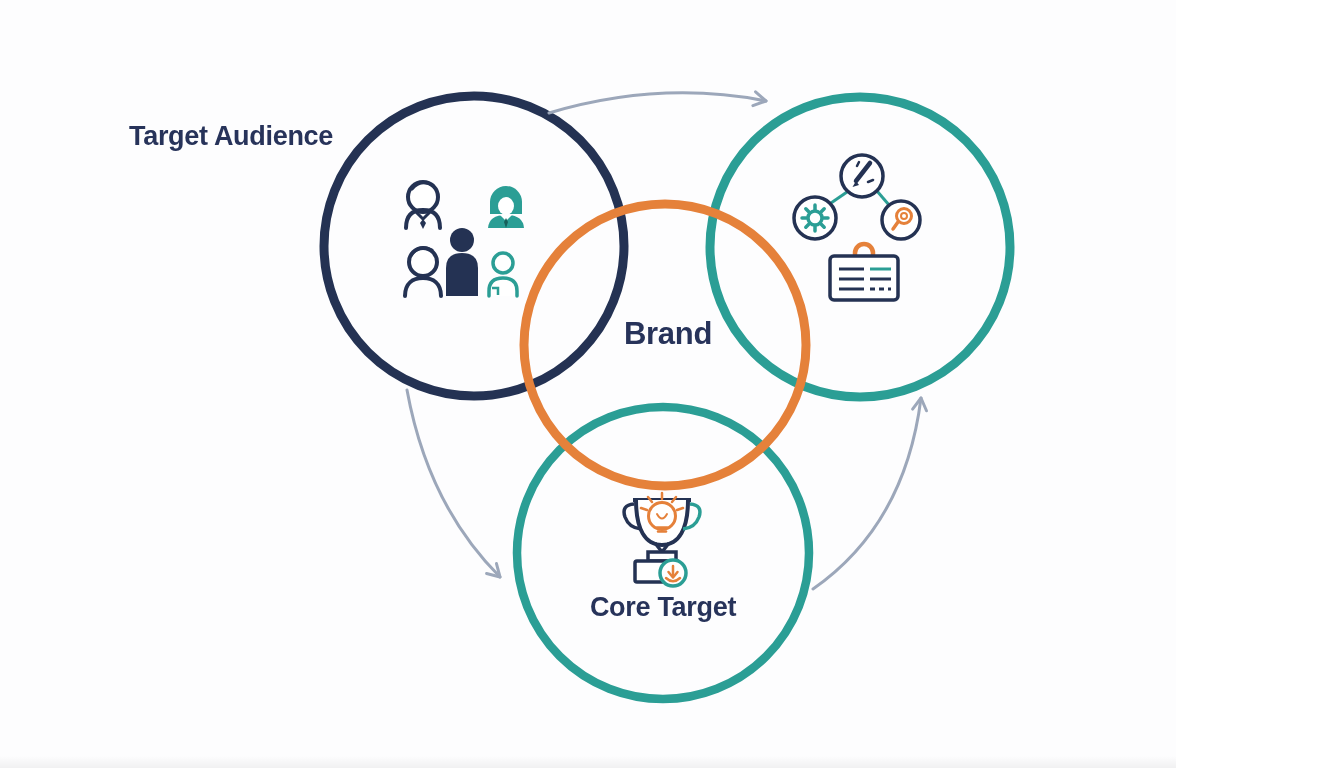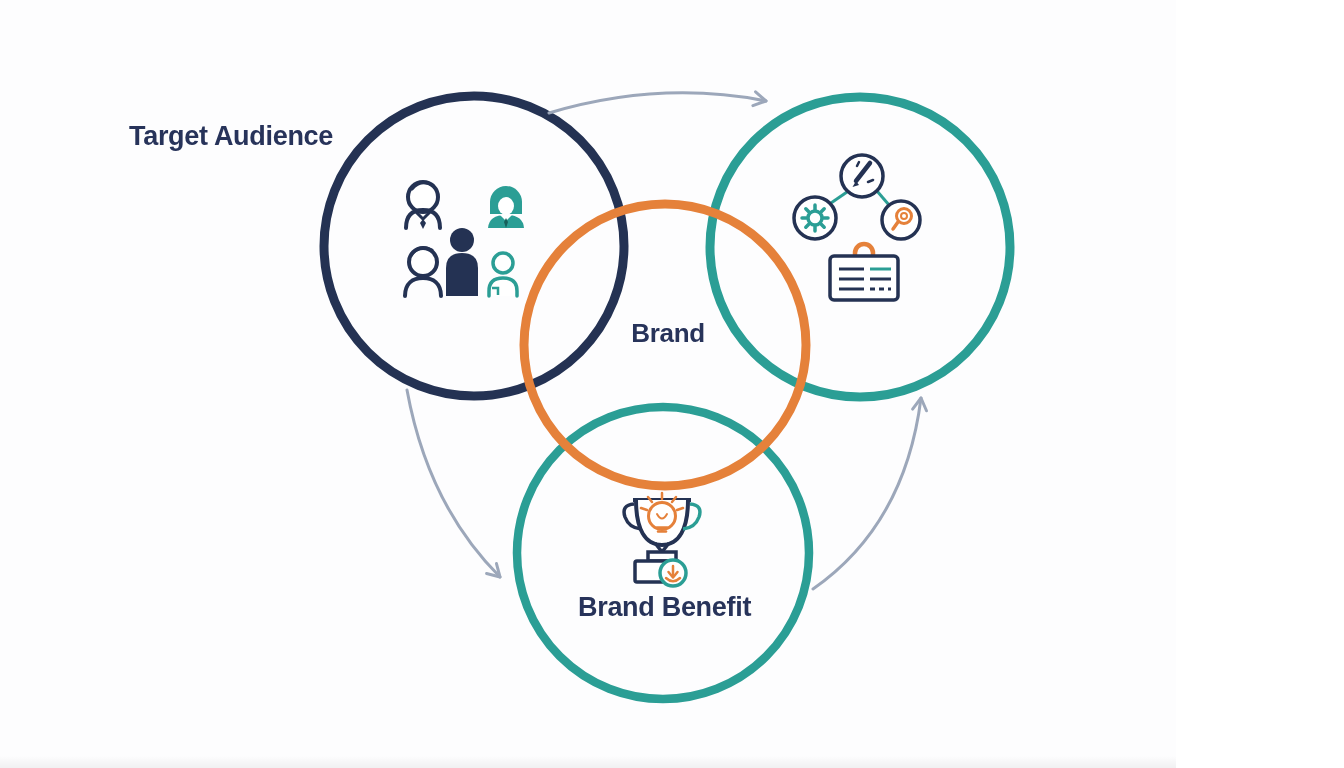--- a/index.html
+++ b/index.html
@@ -8,21 +8,21 @@
     background:var(--bg,#fdfdfe);
     font-family:"Liberation Sans",sans-serif;
   }
   .diagram-svg{position:absolute;left:0;top:0;}
   .label{
     position:absolute;font-weight:bold;color:var(--text-navy,#27335a);
     letter-spacing:-0.3px;white-space:nowrap;
   }
   .label-side{font-size:27px;}
   .label-center{
-    width:200px;text-align:center;font-size:26px;line-height:35px;
+    width:200px;text-align:center;font-size:31px;line-height:35px;
   }
   .label-core{width:170px;text-align:center;font-size:27px;}
   .bottom-fade{
     position:absolute;left:0;bottom:0;width:100%;height:12px;
     background:linear-gradient(to bottom, rgba(0,0,0,0), rgba(0,0,0,0.05));
   }
   
   .s-navy{stroke:var(--navy,#243253);}
   .s-teal{stroke:var(--teal,#2b9e95);}
   .s-orange{stroke:var(--orange,#e5813a);}
@@ -170,16 +170,16 @@
     <circle cx="665" cy="345" r="141" class="s-orange f-none" stroke-width="9"></circle>
   </svg>
 
   <div class="label label-side" style="left:129px; top:121px;">Target Audience</div>
 
 
   <div class="label label-center" style="left:568px; top:316px;">
     <div>Brand</div>
   </div>
 
-  <div class="label label-core" style="left:578px; top:592px;">Brand Benefit</div>
+  <div class="label label-core" style="left:578px; top:592px;">Core Target</div>
 
   <div class="bottom-fade"></div>
 </div>
 
 </body></html>

